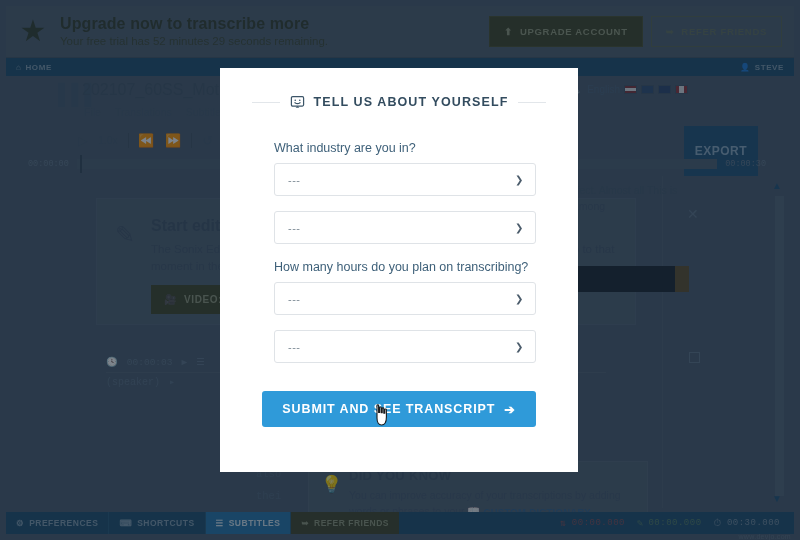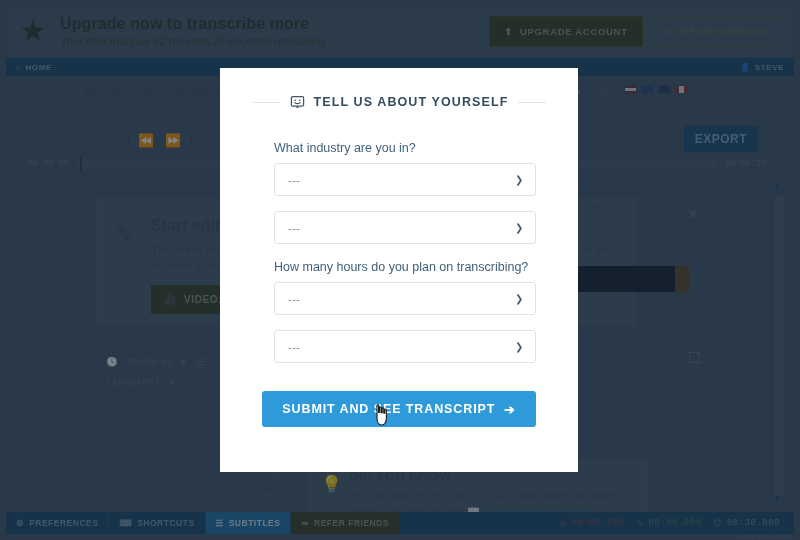--- a/index.html
+++ b/index.html
@@ -155,21 +155,21 @@
   #transport .sep { width: 1px; height: 15px; background: #3d4f61; }
   #speed-label { font-size: 10.5px; }
   #export-btn {
     position: absolute;
     right: 42px; top: 126px;
     background: #1b4e74;
     color: #85a5bd;
     font-size: 12px;
     font-weight: bold;
     letter-spacing: .5px;
-    padding: 6px 11px;
+    padding: 18px 11px;
   }
 
   
   #timeline {
     position: absolute;
     left: 6px; top: 152px; right: 6px;
     height: 24px;
     display: flex;
     align-items: center;
     font-family: "Liberation Mono", monospace;

